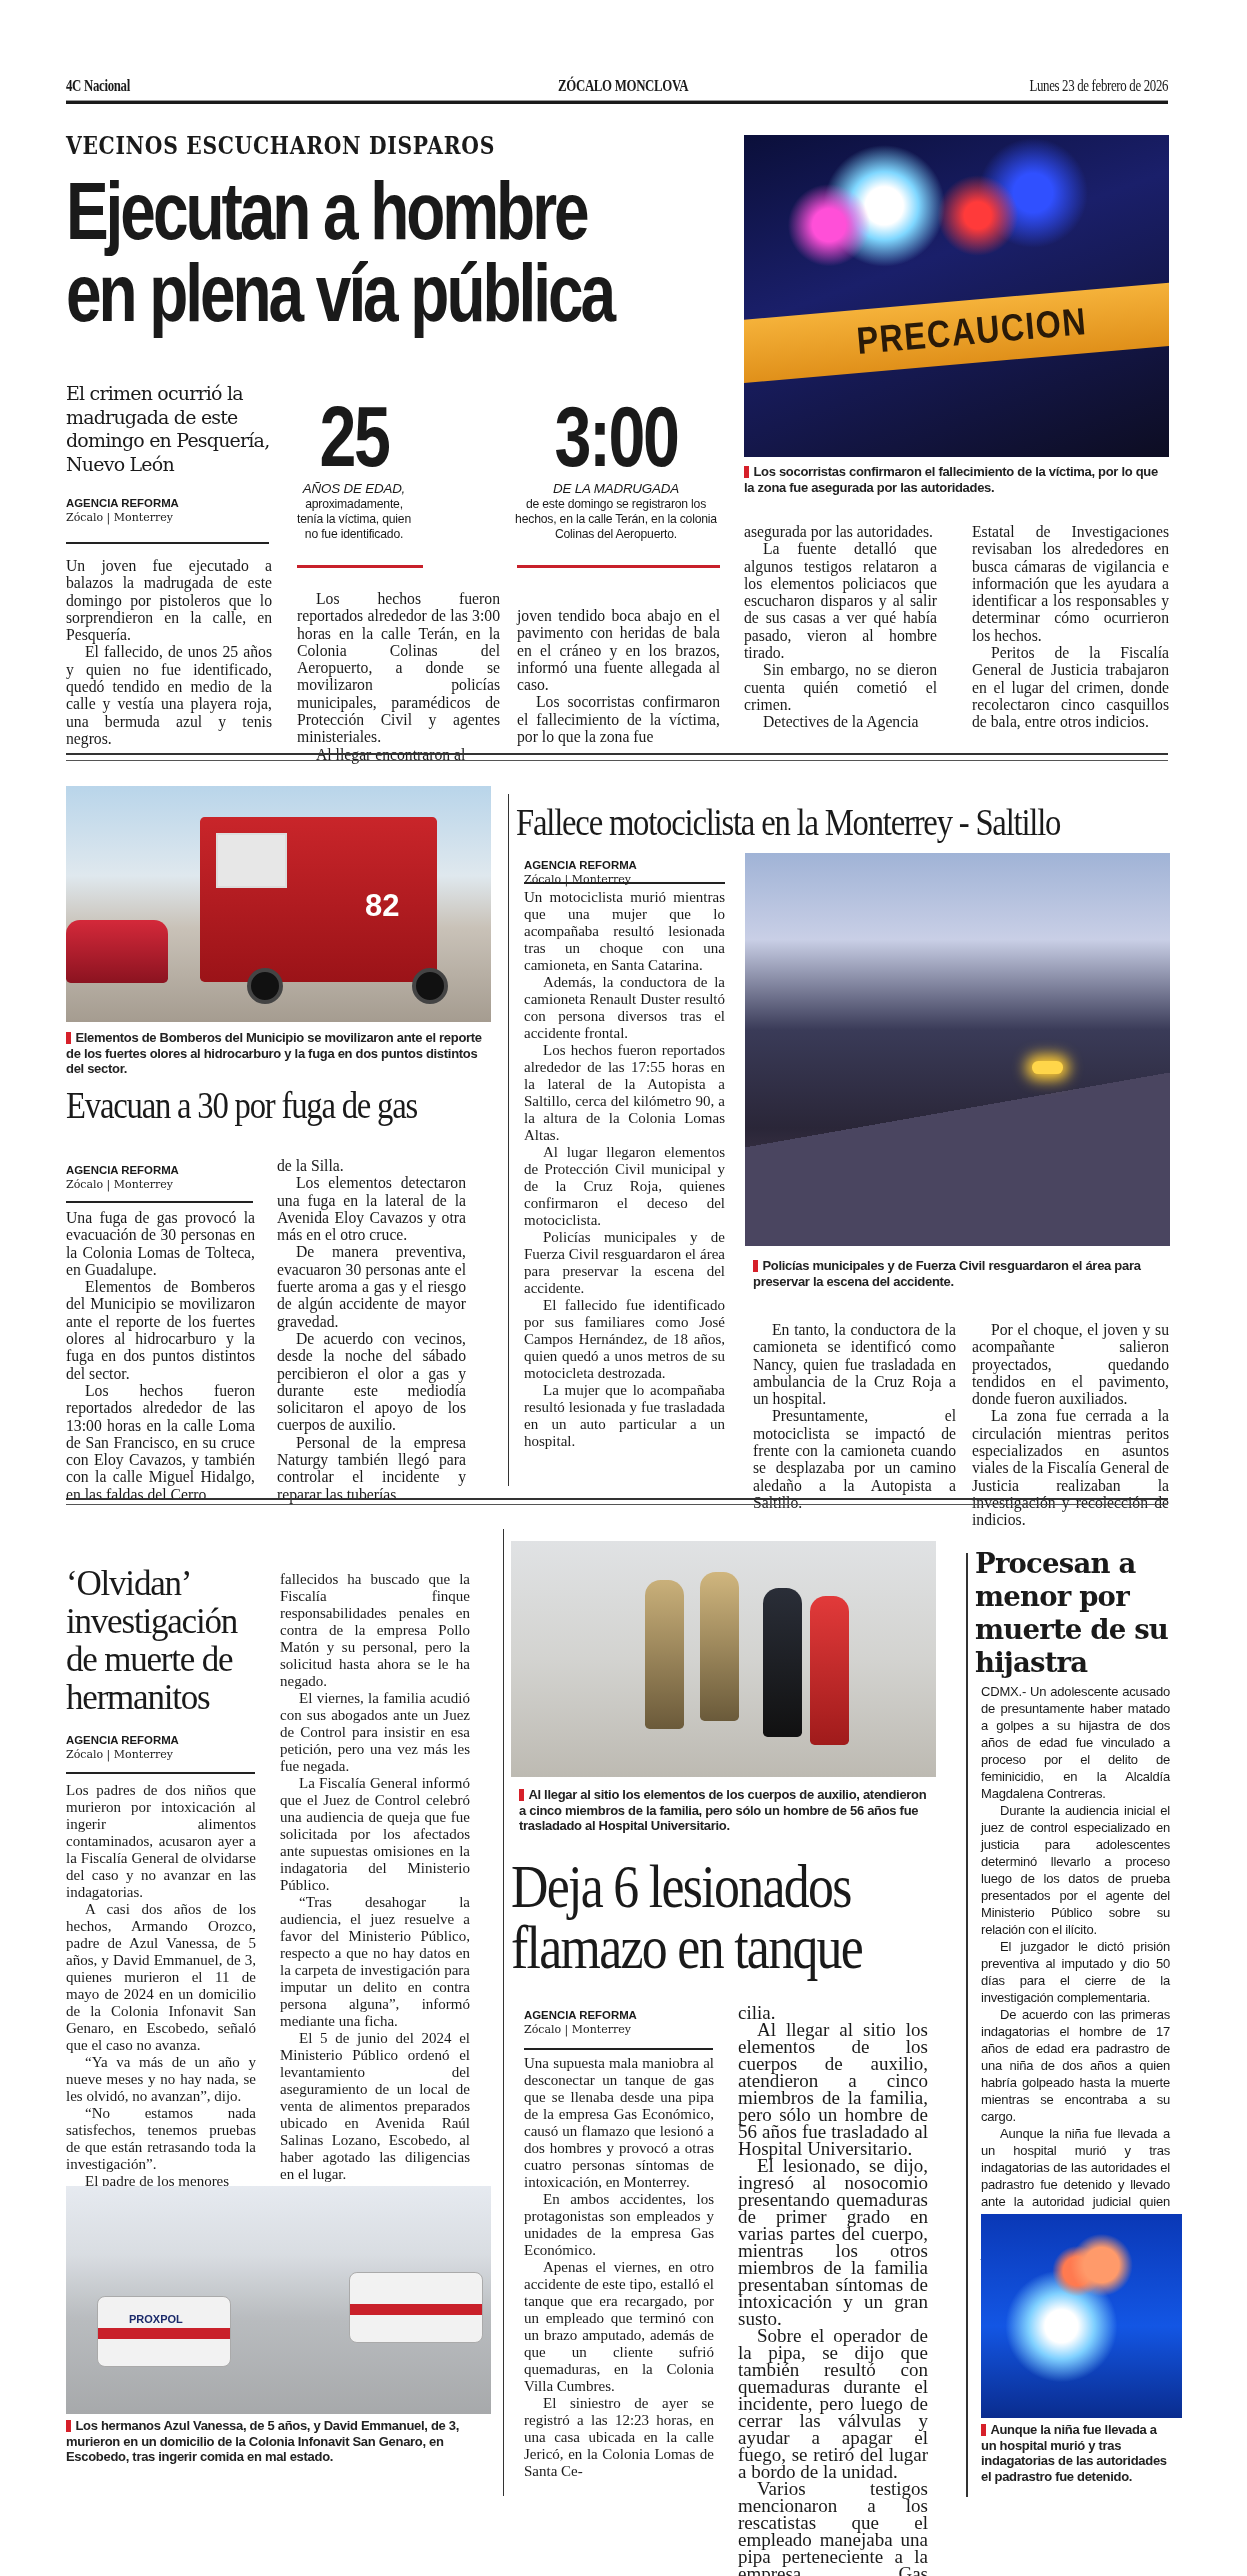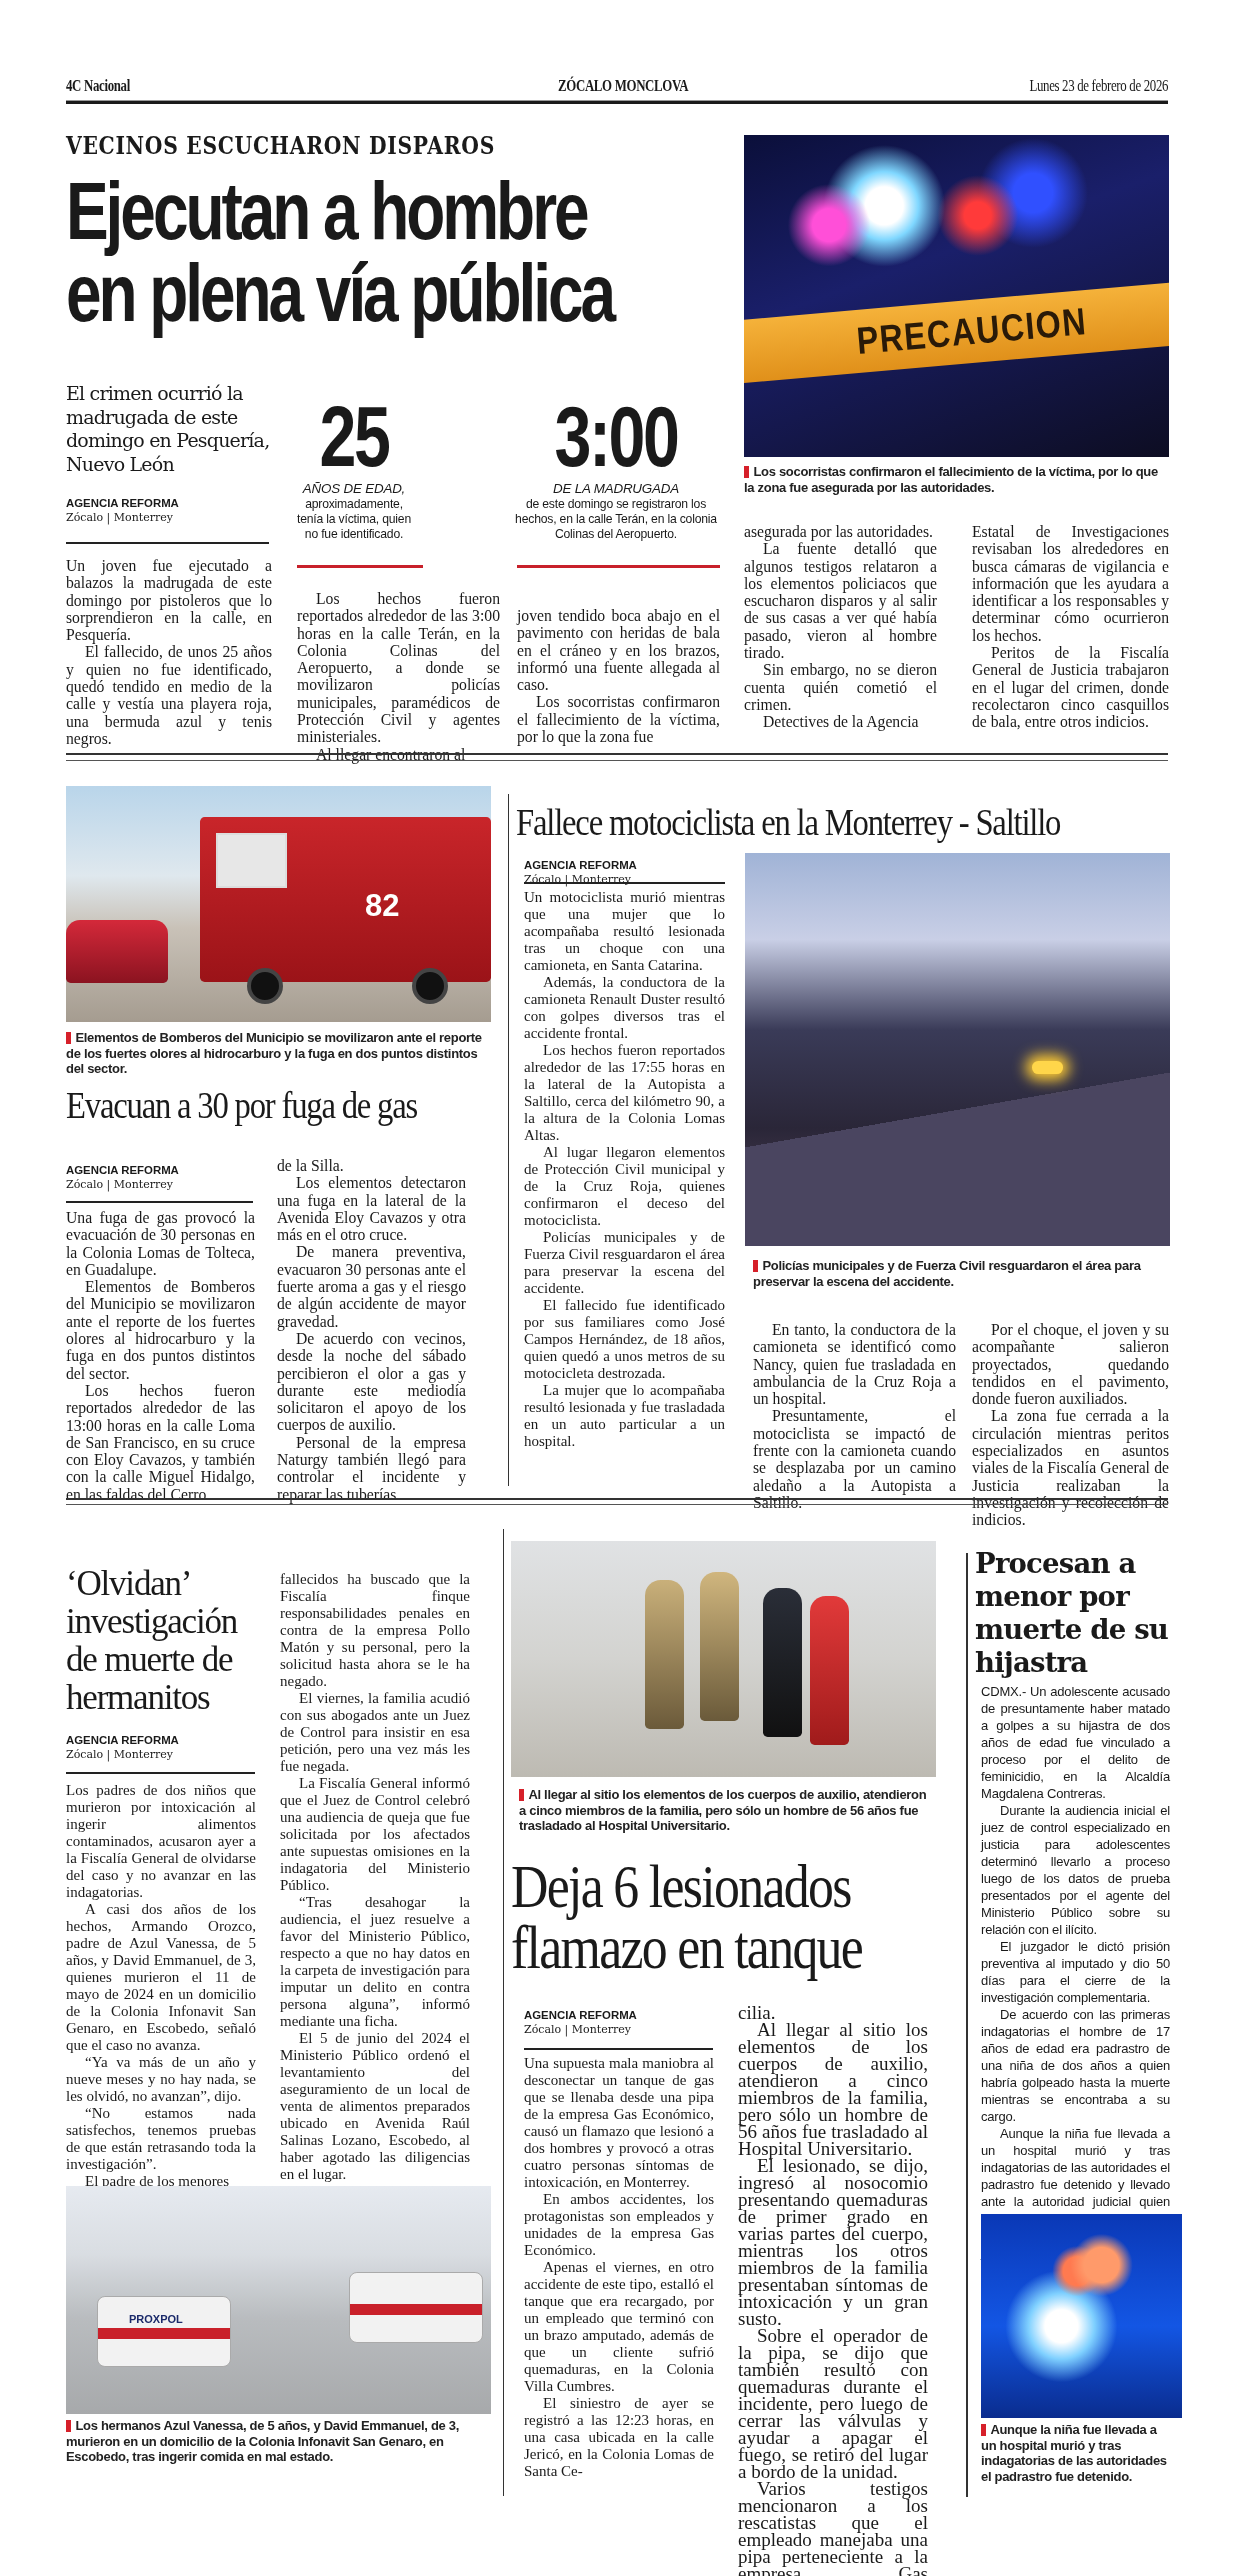--- a/index.html
+++ b/index.html
@@ -45,21 +45,21 @@
   .body p { text-indent: 19px; }
   .body p.noind { text-indent: 0; }
   .col-rule { width: 0.8px; background: #333; }
 
   .section-rule { height: 1.6px; background: #333; }
   .section-rule2 { height: 0.8px; background: #555; }
 
   
   .ph-firetruck { top: 786px; left: 66px; width: 425px; height: 236px;
     background: linear-gradient(180deg, #b9d5ea 0%, #dfe8ee 38%, #c9c2b8 60%, #a59c90 100%); }
-  .truck { position: absolute; left: 134px; top: 31px; width: 291px; height: 165px; background: linear-gradient(180deg, #c9252a, #9b1318); border-radius: 4.7px; }
+  .truck { position: absolute; left: 134px; top: 31px; width: 237px; height: 165px; background: linear-gradient(180deg, #c9252a, #9b1318); border-radius: 4.7px; }
   .truck .n82 { position: absolute; left: 165px; top: 71px; color: #fff; font-family: "Liberation Sans", sans-serif; font-weight: bold; font-size: 31px; }
   .truck .win { position: absolute; left: 15.7px; top: 15.7px; width: 71px; height: 55px; background: #e7e7e7; border: 2.4px solid #ddd; }
   .car { position: absolute; left: 0; top: 134px; width: 102px; height: 63px; background: linear-gradient(180deg,#d4293a,#8b1320); border-radius: 14px 14px 4.7px 4.7px; }
   .wheel { position: absolute; width: 36px; height: 36px; border-radius: 50%; background: #111; border: 4.7px solid #444; }
   .head2 { font-family: "Liberation Serif", serif; font-size: 38px; line-height: 41px; letter-spacing: -1.4px; transform: scaleX(0.86); transform-origin: left top; white-space: nowrap; }
   .ph-moto { top: 853px; left: 745px; width: 425px; height: 393px;
     background: linear-gradient(180deg, #a0b3d6 0%, #c9cfe6 22%, #3a3b58 45%, #2a2638 70%, #5a4a5e 100%); }
   .road { position: absolute; left: 0; bottom: 0; width: 100%; height: 173px; background: linear-gradient(170deg, transparent 0 30%, #4a4560 30% 100%); }
   .light { position: absolute; left: 287px; top: 208px; width: 31px; height: 12.6px; background: #ffd64a; border-radius: 6.3px; box-shadow: 0 0 14px 6.3px #ffcc33; }
 
@@ -188,21 +188,21 @@
 <div class="abs col-rule" style="top:794px;left:508px;height:692px;"></div>
 
 <div class="abs head2" style="top:802px;left:516px;">Fallece motociclista en la Monterrey - Saltillo</div>
 <div class="abs byline" style="top:859px;left:524px;">
   <span class="agency">AGENCIA REFORMA</span>
   <span class="place">Zócalo | Monterrey</span>
 </div>
 <div class="abs byline-rule" style="top:882px;left:524px;width:201px;"></div>
 <div class="abs body" style="top:889px;left:524px;width:201px;font-size:15px;line-height:17px;">
   <p class="noind">Un motociclista murió mientras que una mujer que lo acompañaba resultó lesionada tras un choque con una camioneta, en Santa Catarina.</p>
-  <p>Además, la conductora de la camioneta Renault Duster resultó con golpes diversos tras el accidente frontal.</p>
+  <p>Además, la conductora de la camioneta Renault Duster resultó con persona diversos tras el accidente frontal.</p>
   <p>Los hechos fueron reportados alrededor de las 17:55 horas en la lateral de la Autopista a Saltillo, cerca del kilómetro 90, a la altura de la Colonia Lomas Altas.</p>
   <p>Al lugar llegaron elementos de Protección Civil municipal y de la Cruz Roja, quienes confirmaron el deceso del motociclista.</p>
   <p>Policías municipales y de Fuerza Civil resguardaron el área para preservar la escena del accidente.</p>
   <p>El fallecido fue identificado por sus familiares como José Campos Hernández, de 18 años, quien quedó a unos metros de su motocicleta destrozada.</p>
   <p>La mujer que lo acompañaba resultó lesionada y fue trasladada en un auto particular a un hospital.</p>
 </div>
 <div class="abs photo ph-moto">
   <div class="road"></div>
   <div class="light"></div>
 </div>

